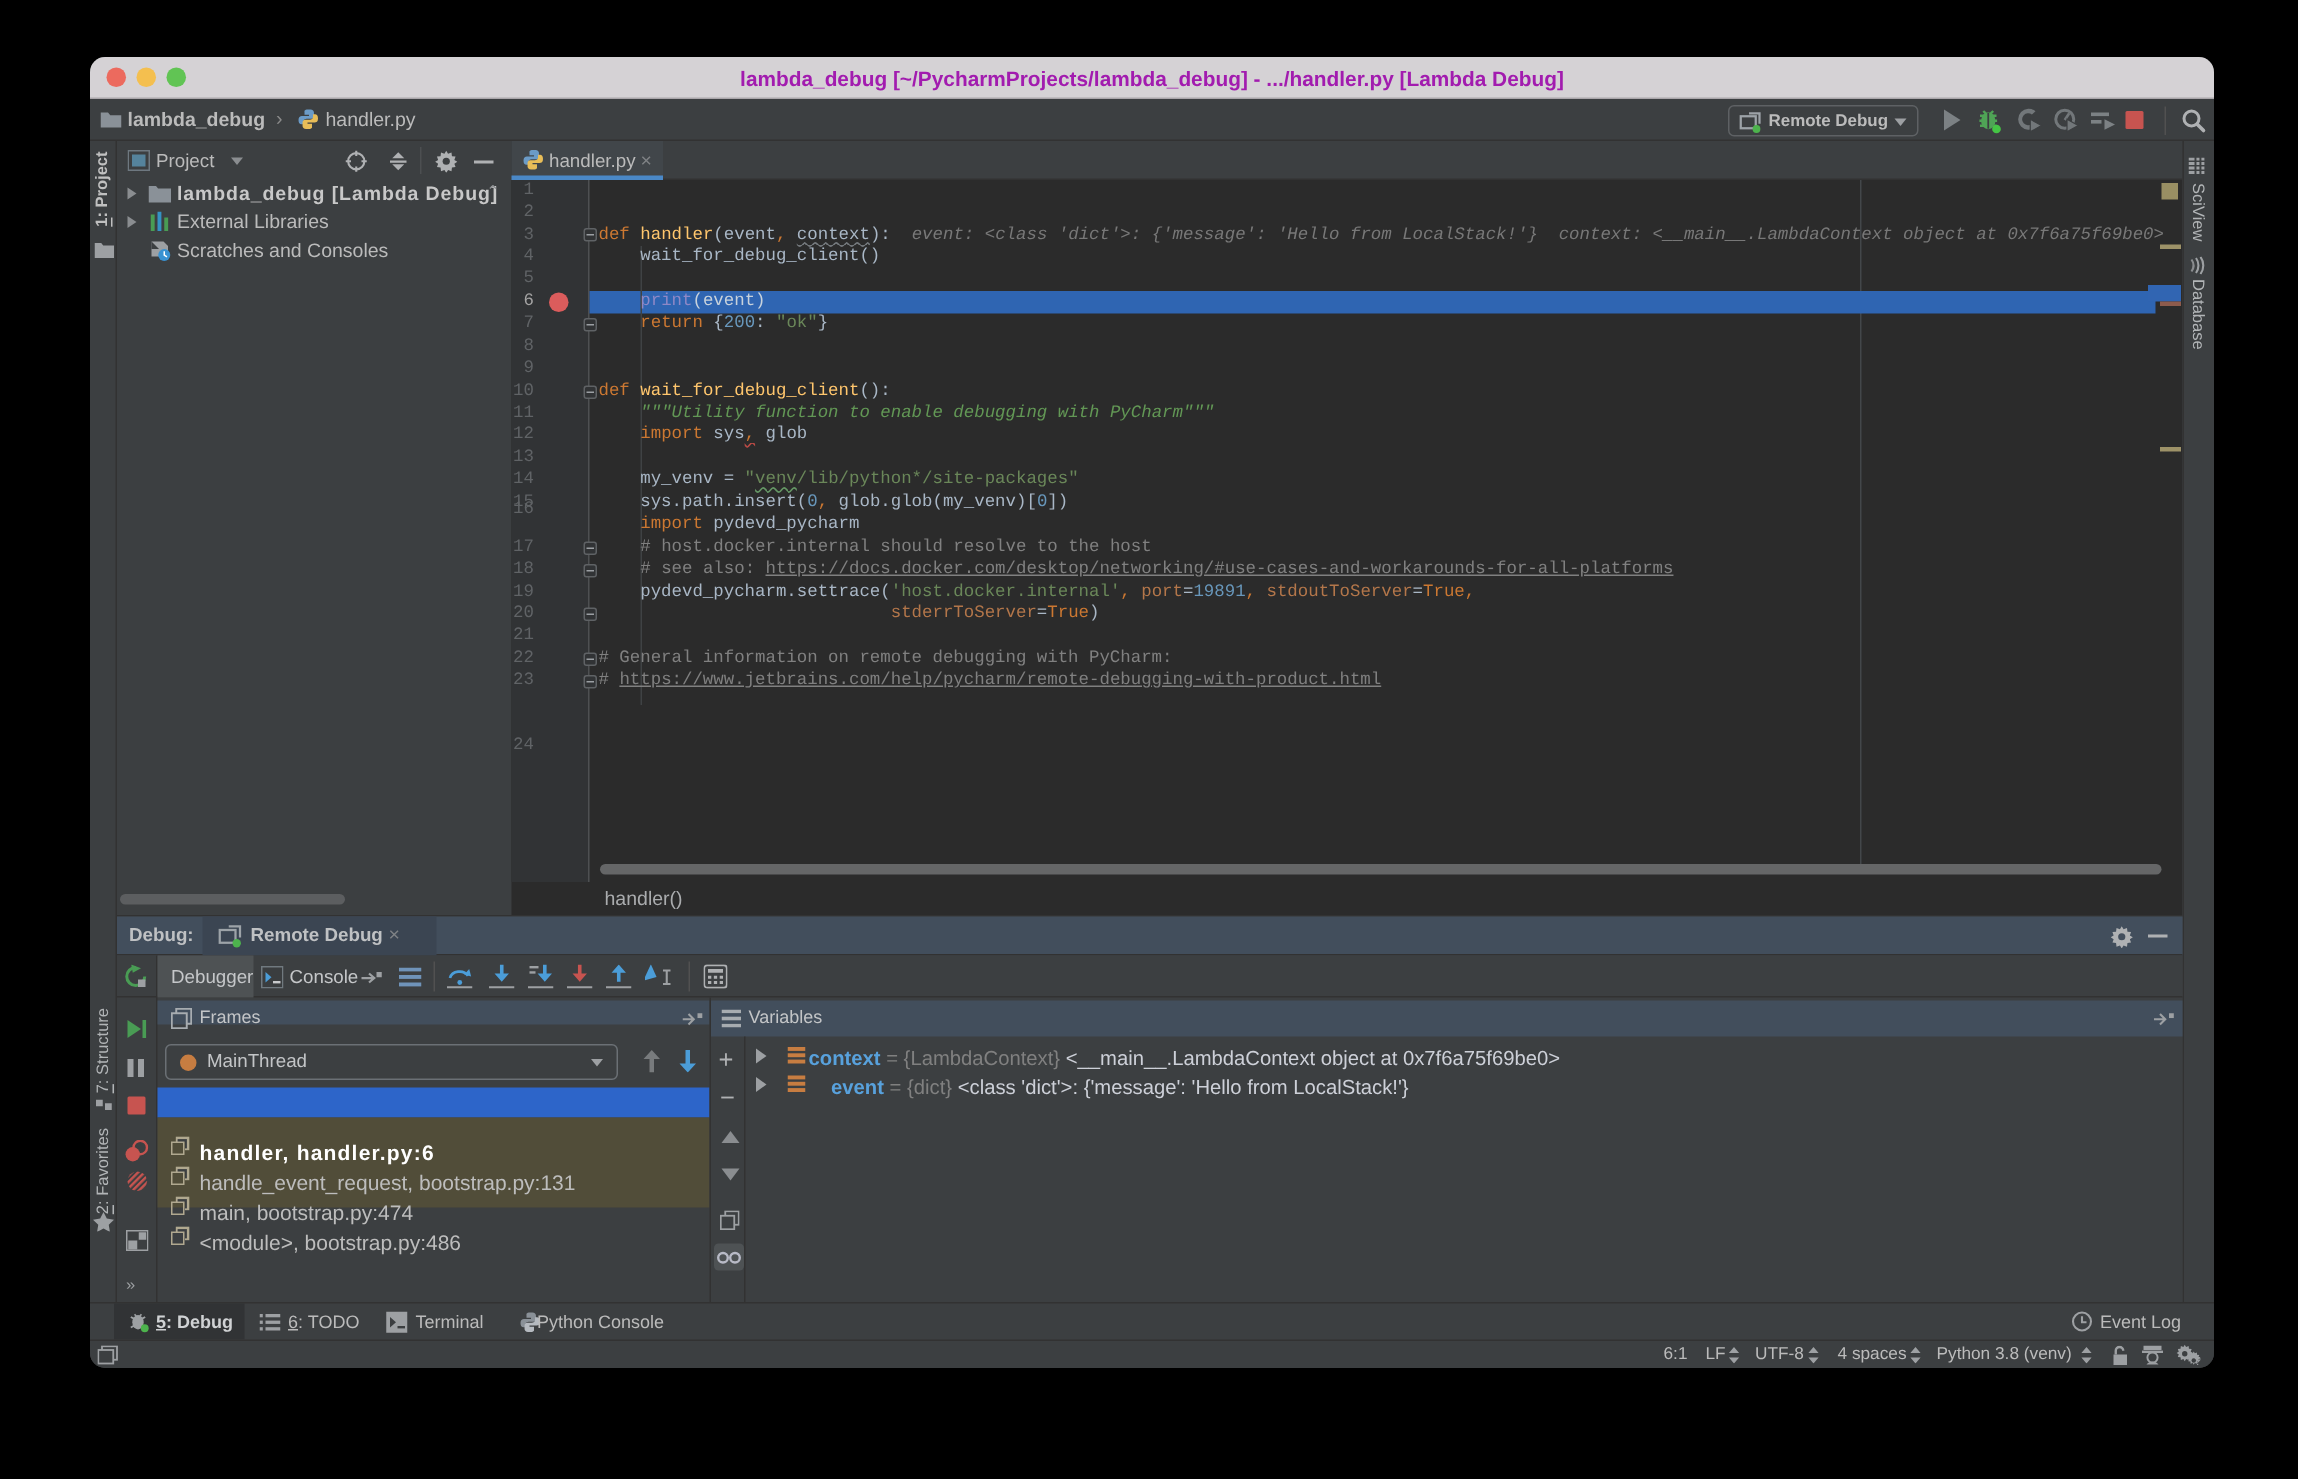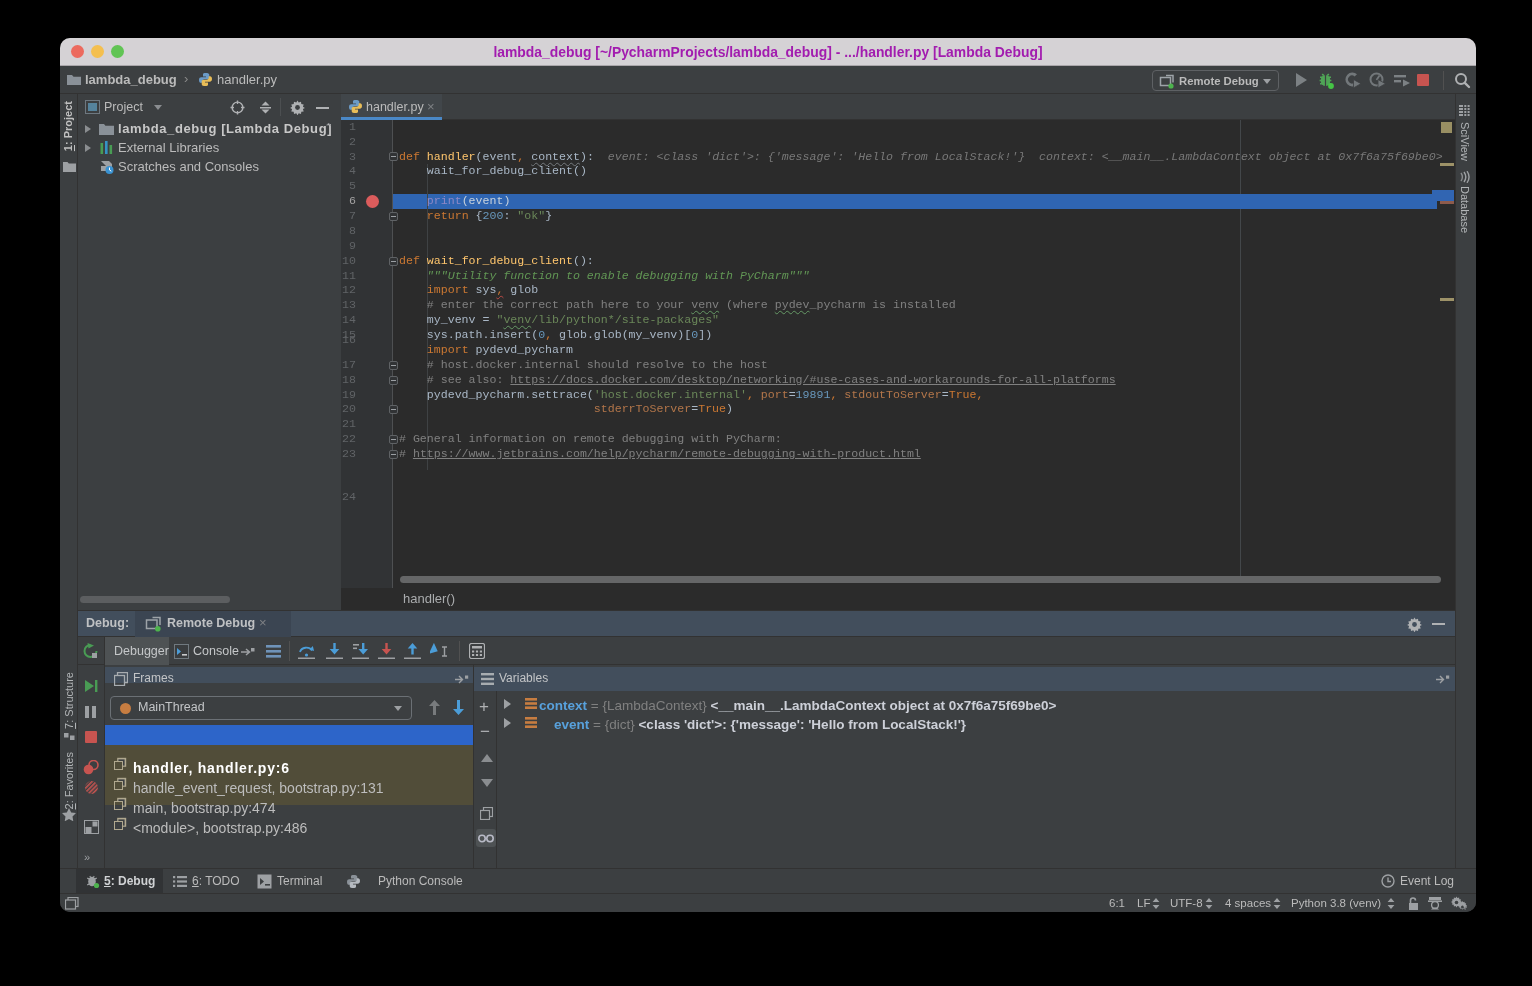--- a/index.html
+++ b/index.html
@@ -54,21 +54,21 @@
   .sicon { position:absolute; top:32px; width:17px; height:16px; }
   .twh { background:#424e5c; } 
   
   .frow { position:absolute; left:55px; width:340px; height:20px; line-height:20px; font-size:14px; color:#bdbdbd;margin-top:33px; }
   .ficon { position:absolute; left:-19px; top:3.5px; width:9px; height:9px; border:1.4px solid #b0a88f;
            box-shadow:3px -3px 0 -1.4px #3c3f41, 3.2px -3.2px 0 0 #b0a88f; }
   
   .vrow { position:absolute; left:419px; width:950px; height:19px; line-height:19px; font-size:13.5px; color:#bcbec4; white-space:nowrap; }
   .vname { color:#58a1dc; font-weight:bold; }
   .vgray { color:#808080; }
-  .vval { color:#cdd0d8; font-weight:bold; }
+  .vval { color:#cdd0d8; font-weight:normal; }
   
   #toolbar-bottom { position:absolute; left:0; top:830px; width:1416px; height:25px; background:#3c3f41;
                     border-top:1px solid #323232; }
   #statusbar { position:absolute; left:0; top:855px; width:1416px; height:19px; background:#3c3f41;
                border-top:1px solid #323232; font-size:11.5px; color:#bbb; }
   .tri-r { width:0; height:0; border-top:4px solid transparent; border-bottom:4px solid transparent;
            border-left:6px solid #9da0a3; }
   .tri-d { width:0; height:0; border-left:4px solid transparent; border-right:4px solid transparent;
            border-top:5px solid #9da0a3; }
 </style>
@@ -269,21 +269,20 @@
     <div class="fold" style="top:341.0px;"></div>
     <div class="fold" style="top:355.9px;"></div>
 
     <div class="cl" style="top:55.5px;"><span class="k">def </span><span class="f">handler</span>(event<span class="k">, </span><span class="wavyg">context</span>):  <span class="h">event: &lt;class 'dict'&gt;: {'message': 'Hello from LocalStack!'}  context: &lt;__main__.LambdaContext object at 0x7f6a75f69be0&gt;</span></div>
     <div class="cl" style="top:70.4px;">    wait_for_debug_client()</div>
     <div class="cl" style="top:100.1px; color:#c8d2dc;">    <span class="p">print</span>(event)</div>
     <div class="cl" style="top:115.0px;">    <span class="k">return </span>{<span class="n">200</span>: <span class="s">"ok"</span>}</div>
     <div class="cl" style="top:159.6px;"><span class="k">def </span><span class="f">wait_for_debug_client</span>():</div>
     <div class="cl" style="top:174.5px;">    <span class="d">"""Utility function to enable debugging with PyCharm"""</span></div>
     <div class="cl" style="top:189.4px;">    <span class="k">import </span>sys<span class="wavyr"><span class="k">,</span></span> glob</div>
-    <div class="cl" style="top:204.3px;">    <span class="c"># enter the correct path here to your <span class="wavy">venv</span> (where <span class="wavy">pydev</span>_pycharm is installed</span></div>
     <div class="cl" style="top:219.1px;">    my_venv = <span class="s">"<span class="wavy">venv</span>/lib/python*/site-packages"</span></div>
     <div class="cl" style="top:234.0px;">    sys.path.insert(<span class="n">0</span><span class="k">, </span>glob.glob(my_venv)[<span class="n">0</span>])</div>
     <div class="cl" style="top:248.9px;">    <span class="k">import </span>pydevd_pycharm</div>
     <div class="cl" style="top:263.8px;">    <span class="c"># host.docker.internal should resolve to the host</span></div>
     <div class="cl" style="top:278.6px;">    <span class="c"># see also: <span class="lu">https://docs.docker.com/desktop/networking/#use-cases-and-workarounds-for-all-platforms</span></span></div>
     <div class="cl" style="top:293.5px;">    pydevd_pycharm.settrace(<span class="s">'host.docker.internal'</span><span class="k">, </span><span class="kw">port</span>=<span class="n">19891</span><span class="k">, </span><span class="kw">stdoutToServer</span>=<span class="k">True,</span></div>
     <div class="cl" style="top:308.4px;">                            <span class="kw">stderrToServer</span>=<span class="k">True</span>)</div>
     <div class="cl" style="top:338.1px;"><span class="c"># General information on remote debugging with PyCharm:</span></div>
     <div class="cl" style="top:353.0px;"><span class="c"># <span class="lu">https://www.jetbrains.com/help/pycharm/remote-debugging-with-product.html</span></span></div>
 
@@ -573,21 +572,21 @@
       <rect x="0.5" y="0.5" width="14" height="14" fill="#9da0a3"></rect>
       <path d="M3 4 l4 3.5 -4 3.5 Z" fill="#3c3f41"></path>
       <rect x="8" y="10" width="5" height="1.6" fill="#3c3f41"></rect>
     </svg>
     <span class="abs ui" style="left:217px; top:5px;">Terminal</span>
 
     <svg class="abs" style="left:286px; top:5px;" width="15" height="15" viewBox="0 0 15 15">
       <path d="M7.5 1 C4.5 1 5 2.2 5 3 v1.5 h3 v0.8 H3.3 C2 5.3 1 6 1 8 c0 2 .8 2.8 2 2.8 h1.3 V9.2 c0-1.2 1-2 2.2-2 h3 c1 0 1.8-.8 1.8-1.8 V3 c0-1-.8-2-2.3-2 Z" fill="#8a9198"></path>
       <path d="M7.5 14 c3 0 2.5-1.2 2.5-2 v-1.5 h-3 v-.8 h4.7 c1.3 0 2.3-.7 2.3-2.7 0-2-.8-2.8-2-2.8 h-1.3 v1.6 c0 1.2-1 2-2.2 2 h-3 c-1 0-1.8.8-1.8 1.8 V12 c0 1 .8 2 2.3 2 Z" fill="#b5bac0"></path>
     </svg>
-    <span class="abs ui" style="left:318px; top:5px;">Python Console</span>
+    <span class="abs ui" style="left:298px; top:5px;">Python Console</span>
 
     <svg class="abs" style="left:1321px; top:5px;" width="14" height="14" viewBox="0 0 14 14">
       <circle cx="7" cy="7" r="6" fill="none" stroke="#9da0a3" stroke-width="1.4"></circle>
       <path d="M7 3.5 V7.5 H10" fill="none" stroke="#9da0a3" stroke-width="1.4"></path>
     </svg>
     <span class="abs ui" style="left:1340px; top:5px;">Event Log</span>
   </div>
   <div id="statusbar">
     <svg class="abs" style="left:5px; top:3px;" width="14" height="13" viewBox="0 0 14 13">
       <rect x="3" y="0.5" width="10" height="9" fill="none" stroke="#9da0a3" stroke-width="1.2"></rect>

